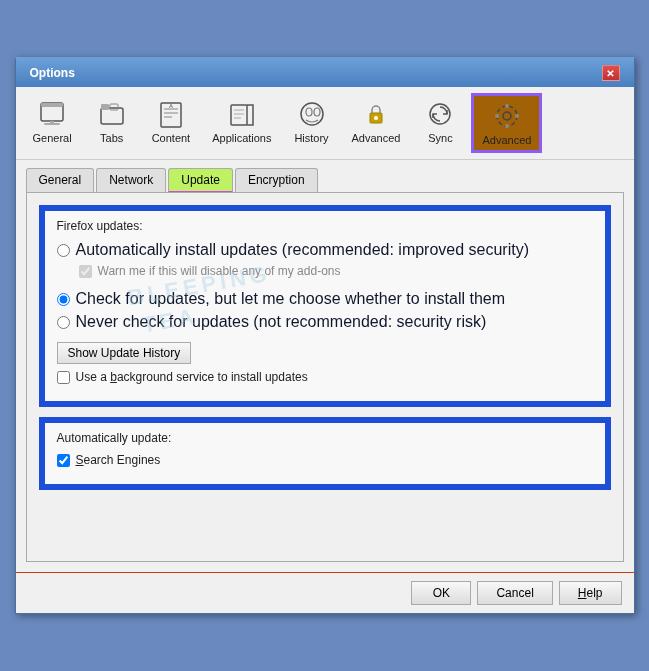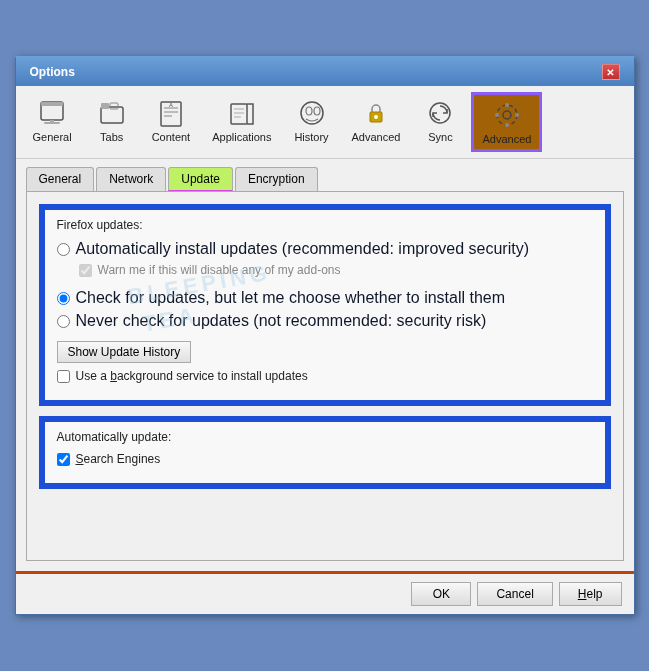--- a/index.html
+++ b/index.html
@@ -173,21 +173,21 @@
     }
     .tab-content-wrapper {
       position: relative;
       overflow: hidden;
     }
     .bottom-bar {
       padding: 8px 12px;
       display: flex;
       justify-content: flex-end;
       gap: 6px;
-      border-top: 3px solid #c2410c;
+      border-top: 1px solid #c2410c;
       background: #f0f0f0;
     }
     .bottom-btn {
       padding: 4px 18px;
       font-size: 12px;
       border: 1px solid #aaa;
       background: linear-gradient(to bottom, #f8f8f8, #dcdcdc);
       cursor: pointer;
       min-width: 60px;
     }

